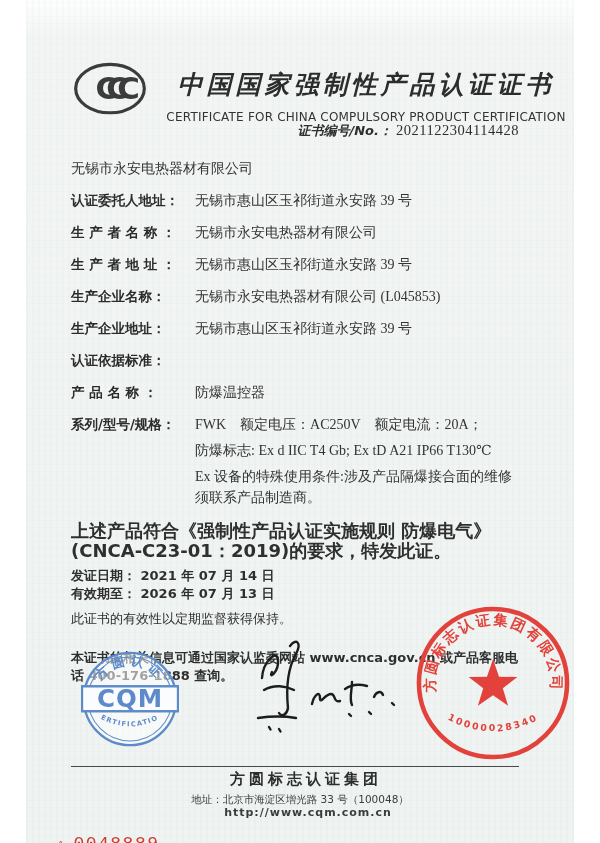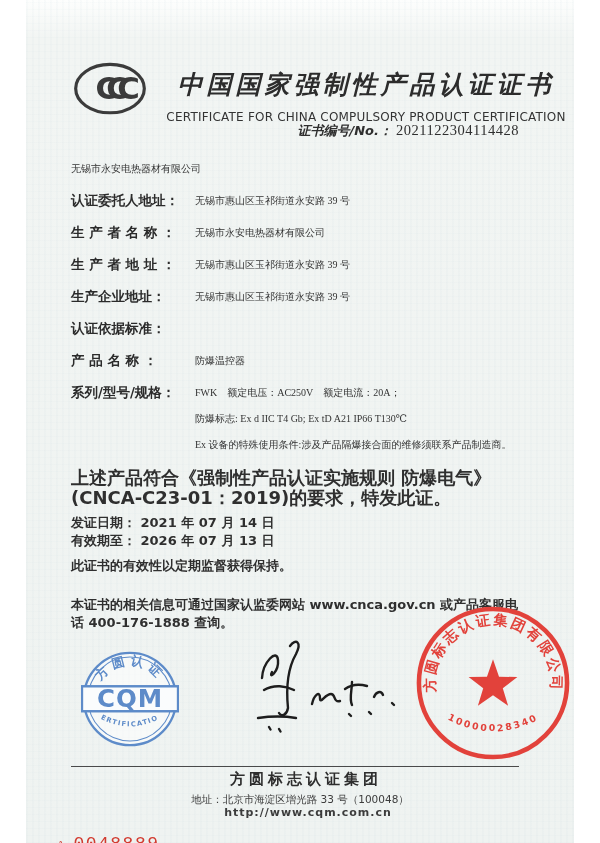--- a/index.html
+++ b/index.html
@@ -21,26 +21,26 @@
   .titles{position:absolute;left:130px;top:68px;width:420px;text-align:center;}
   .title-cn{font-size:25px;font-weight:600;letter-spacing:4px;color:#2c2c2c;font-style:italic;}
   .title-en{margin-top:9px;font-size:12px;letter-spacing:0.2px;color:#333;}
   .certno-line{position:absolute;right:55px;top:122px;font-size:13px;}
   .certno-label{font-style:italic;font-weight:bold;}
   .certno-value{font-family:"Liberation Serif","DejaVu Serif",serif;font-size:14.5px;letter-spacing:0.5px;}
   
   .fields{padding:8px 55px 0 45px;}
   .row{display:flex;margin-bottom:11px;line-height:21px;font-size:13.5px;}
   .row .label{flex:0 0 124px;font-weight:bold;color:#2b2b2b;white-space:nowrap;}
-  .row .value{flex:1;font-family:"Liberation Serif","DejaVu Serif",serif;font-size:10px;color:#333;}
+  .row .value{flex:1;font-family:"Liberation Serif","DejaVu Serif",serif;font-size:14px;color:#333;}
   .row .value .vline{margin-bottom:5px;}
   .row .value .vline:last-child{margin-bottom:0;}
   .statement{padding:2px 55px 0 45px;font-size:18px;font-weight:600;line-height:20px;}
   .dates{display:flex;justify-content:space-between;padding:6px 55px 0 45px;font-size:13px;font-weight:600;flex-direction:column;}
-  .validity{padding:7px 55px 0 45px;font-size:13px;font-weight:700;}
+  .validity{padding:7px 55px 0 45px;font-size:13px;font-weight:400;}
   .info{padding:21px 55px 0 45px;font-size:13px;font-weight:600;}
   
   .cqm-logo{position:absolute;left:55px;top:650px;}
   .signature{position:absolute;left:222px;top:632px;}
   .company-seal{position:absolute;left:388px;top:604px;}
   
   .footer-line{position:absolute;left:45px;right:55px;top:766px;height:0;border-top:1.6px solid #4a4a4a;}
   .footer-org{position:absolute;left:0;right:0;top:770px;text-align:center;font-size:15px;font-weight:bold;letter-spacing:4px;color:#2d2d2d;padding-left:12px;}
   .footer-addr{position:absolute;left:0;right:0;top:793px;text-align:center;font-size:10.5px;color:#3c3c3c;}
   .footer-url{position:absolute;left:16px;right:0;top:806px;text-align:center;font-size:11px;font-weight:bold;letter-spacing:1px;color:#3c3c3c;}
@@ -82,20 +82,24 @@
     <div class="row">
       <span class="label">生 产 者 名 称 ：</span>
       <span class="value">无锡市永安电热器材有限公司</span>
     </div>
 
     <div class="row">
       <span class="label">生 产 者 地 址 ：</span>
       <span class="value">无锡市惠山区玉祁街道永安路 39 号</span>
     </div>
 
+    <div class="row">
+      <span class="label">生产企业名称：</span>
+      <span class="value">无锡市永安电热器材有限公司 (L045853)</span>
+    </div>
 
     <div class="row">
       <span class="label">生产企业地址：</span>
       <span class="value">无锡市惠山区玉祁街道永安路 39 号</span>
     </div>
 
     <div class="row">
       <span class="label">认证依据标准：</span>
     </div>
 

